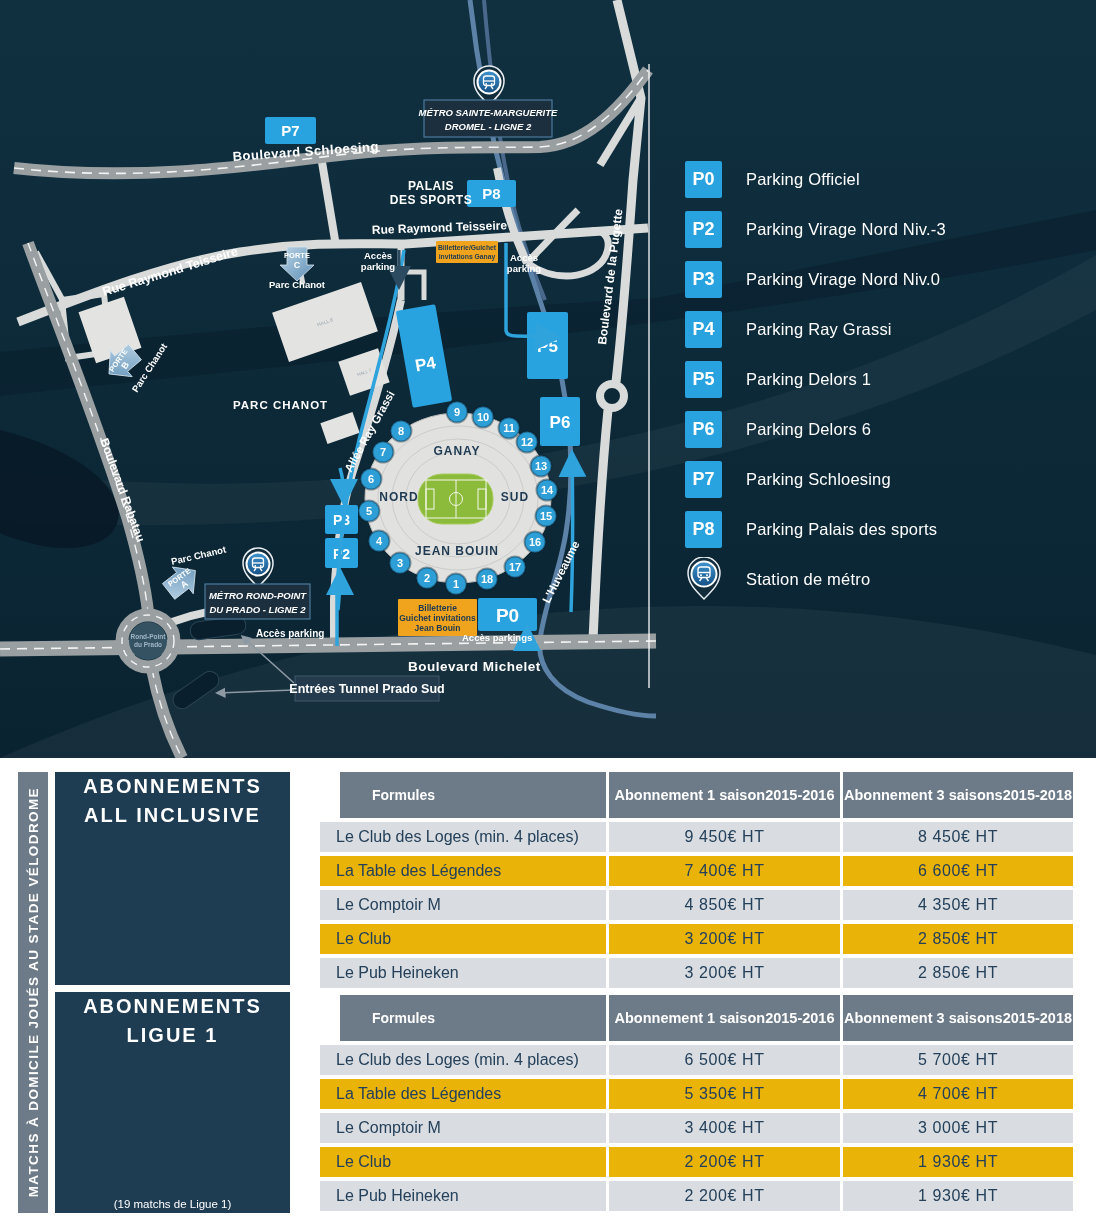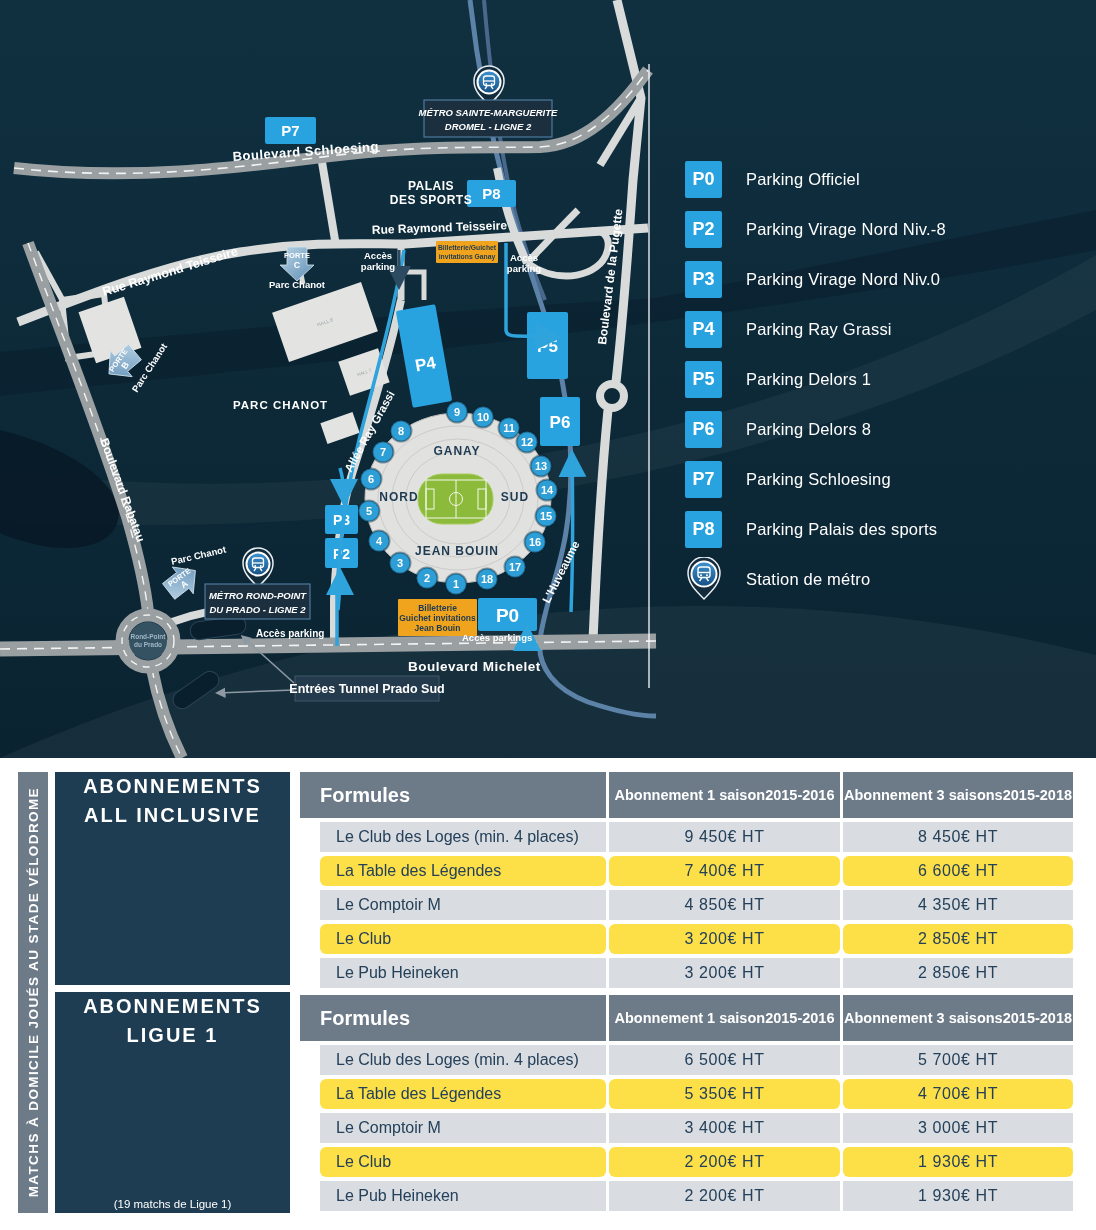--- a/index.html
+++ b/index.html
@@ -42,27 +42,27 @@
   .desc-box.b1 { top:772px; height:213px; }
   .desc-box.b2 { top:992px; height:221px; }
   .desc-title { font-size:20px; font-weight:bold; letter-spacing:2px; line-height:1.45; white-space:pre-line; }
   .desc-sub { margin-top:13px; font-size:11.5px; line-height:1.5; white-space:pre-line; }
 
   .price-table { position:absolute; left:300px; width:773px; display:grid;
                  grid-template-columns:306px 231px 230px; column-gap:3px; row-gap:4px;
                  grid-template-rows:46px repeat(5, 30px); }
   .price-table.t1 { top:772px; } .price-table.t2 { top:995px; }
   .th { background:#6d7b89; color:#fff; font-weight:bold; display:flex; }
-  .th.formules { align-items:center; padding-left:20px; font-size:20px; }
+  .th.formules { align-items:center; padding-left:32px; font-size:14px;margin-left:40px; }
   .th.center { flex-direction:row; align-items:center; justify-content:center;
                font-size:14.5px; line-height:1.3; text-align:center; }
   .td { display:flex; align-items:center; color:#24405a; font-size:16px; }
   .td.name { padding-left:16px;margin-left:20px; }
   .td.val { justify-content:center; letter-spacing:.6px; }
-  .row-odd { background:#d9dce0; } .row-even { background:#fde047;border-radius:6px; }
+  .row-odd { background:#d9dce0; } .row-even { background:#eab308; }
 </style>
 </head>
 <body>
 
 <div class="page">
 
   <div class="map-section">
     <svg class="map" width="1096" height="758" viewBox="0 0 1096 758">
       <defs>
         <linearGradient id="bgGrad" x1="0" y1="0" x2="0" y2="1">
@@ -404,37 +404,37 @@
       <line x1="649" y1="64" x2="649" y2="688" stroke="#ffffff" stroke-width="1.5" opacity="0.85"></line>
     </svg>
 
     <div class="legend">
       <div class="legend-item">
         <span class="legend-badge">P0</span>
         <span class="legend-label">Parking Officiel</span>
       </div>
       <div class="legend-item">
         <span class="legend-badge">P2</span>
-        <span class="legend-label">Parking Virage Nord Niv.-8</span>
+        <span class="legend-label">Parking Virage Nord Niv.-3</span>
       </div>
       <div class="legend-item">
         <span class="legend-badge">P3</span>
         <span class="legend-label">Parking Virage Nord Niv.0</span>
       </div>
       <div class="legend-item">
         <span class="legend-badge">P4</span>
         <span class="legend-label">Parking Ray Grassi</span>
       </div>
       <div class="legend-item">
         <span class="legend-badge">P5</span>
         <span class="legend-label">Parking Delors 1</span>
       </div>
       <div class="legend-item">
         <span class="legend-badge">P6</span>
-        <span class="legend-label">Parking Delors 8</span>
+        <span class="legend-label">Parking Delors 6</span>
       </div>
       <div class="legend-item">
         <span class="legend-badge">P7</span>
         <span class="legend-label">Parking Schloesing</span>
       </div>
       <div class="legend-item">
         <span class="legend-badge">P8</span>
         <span class="legend-label">Parking Palais des sports</span>
       </div>
       <div class="legend-item">

